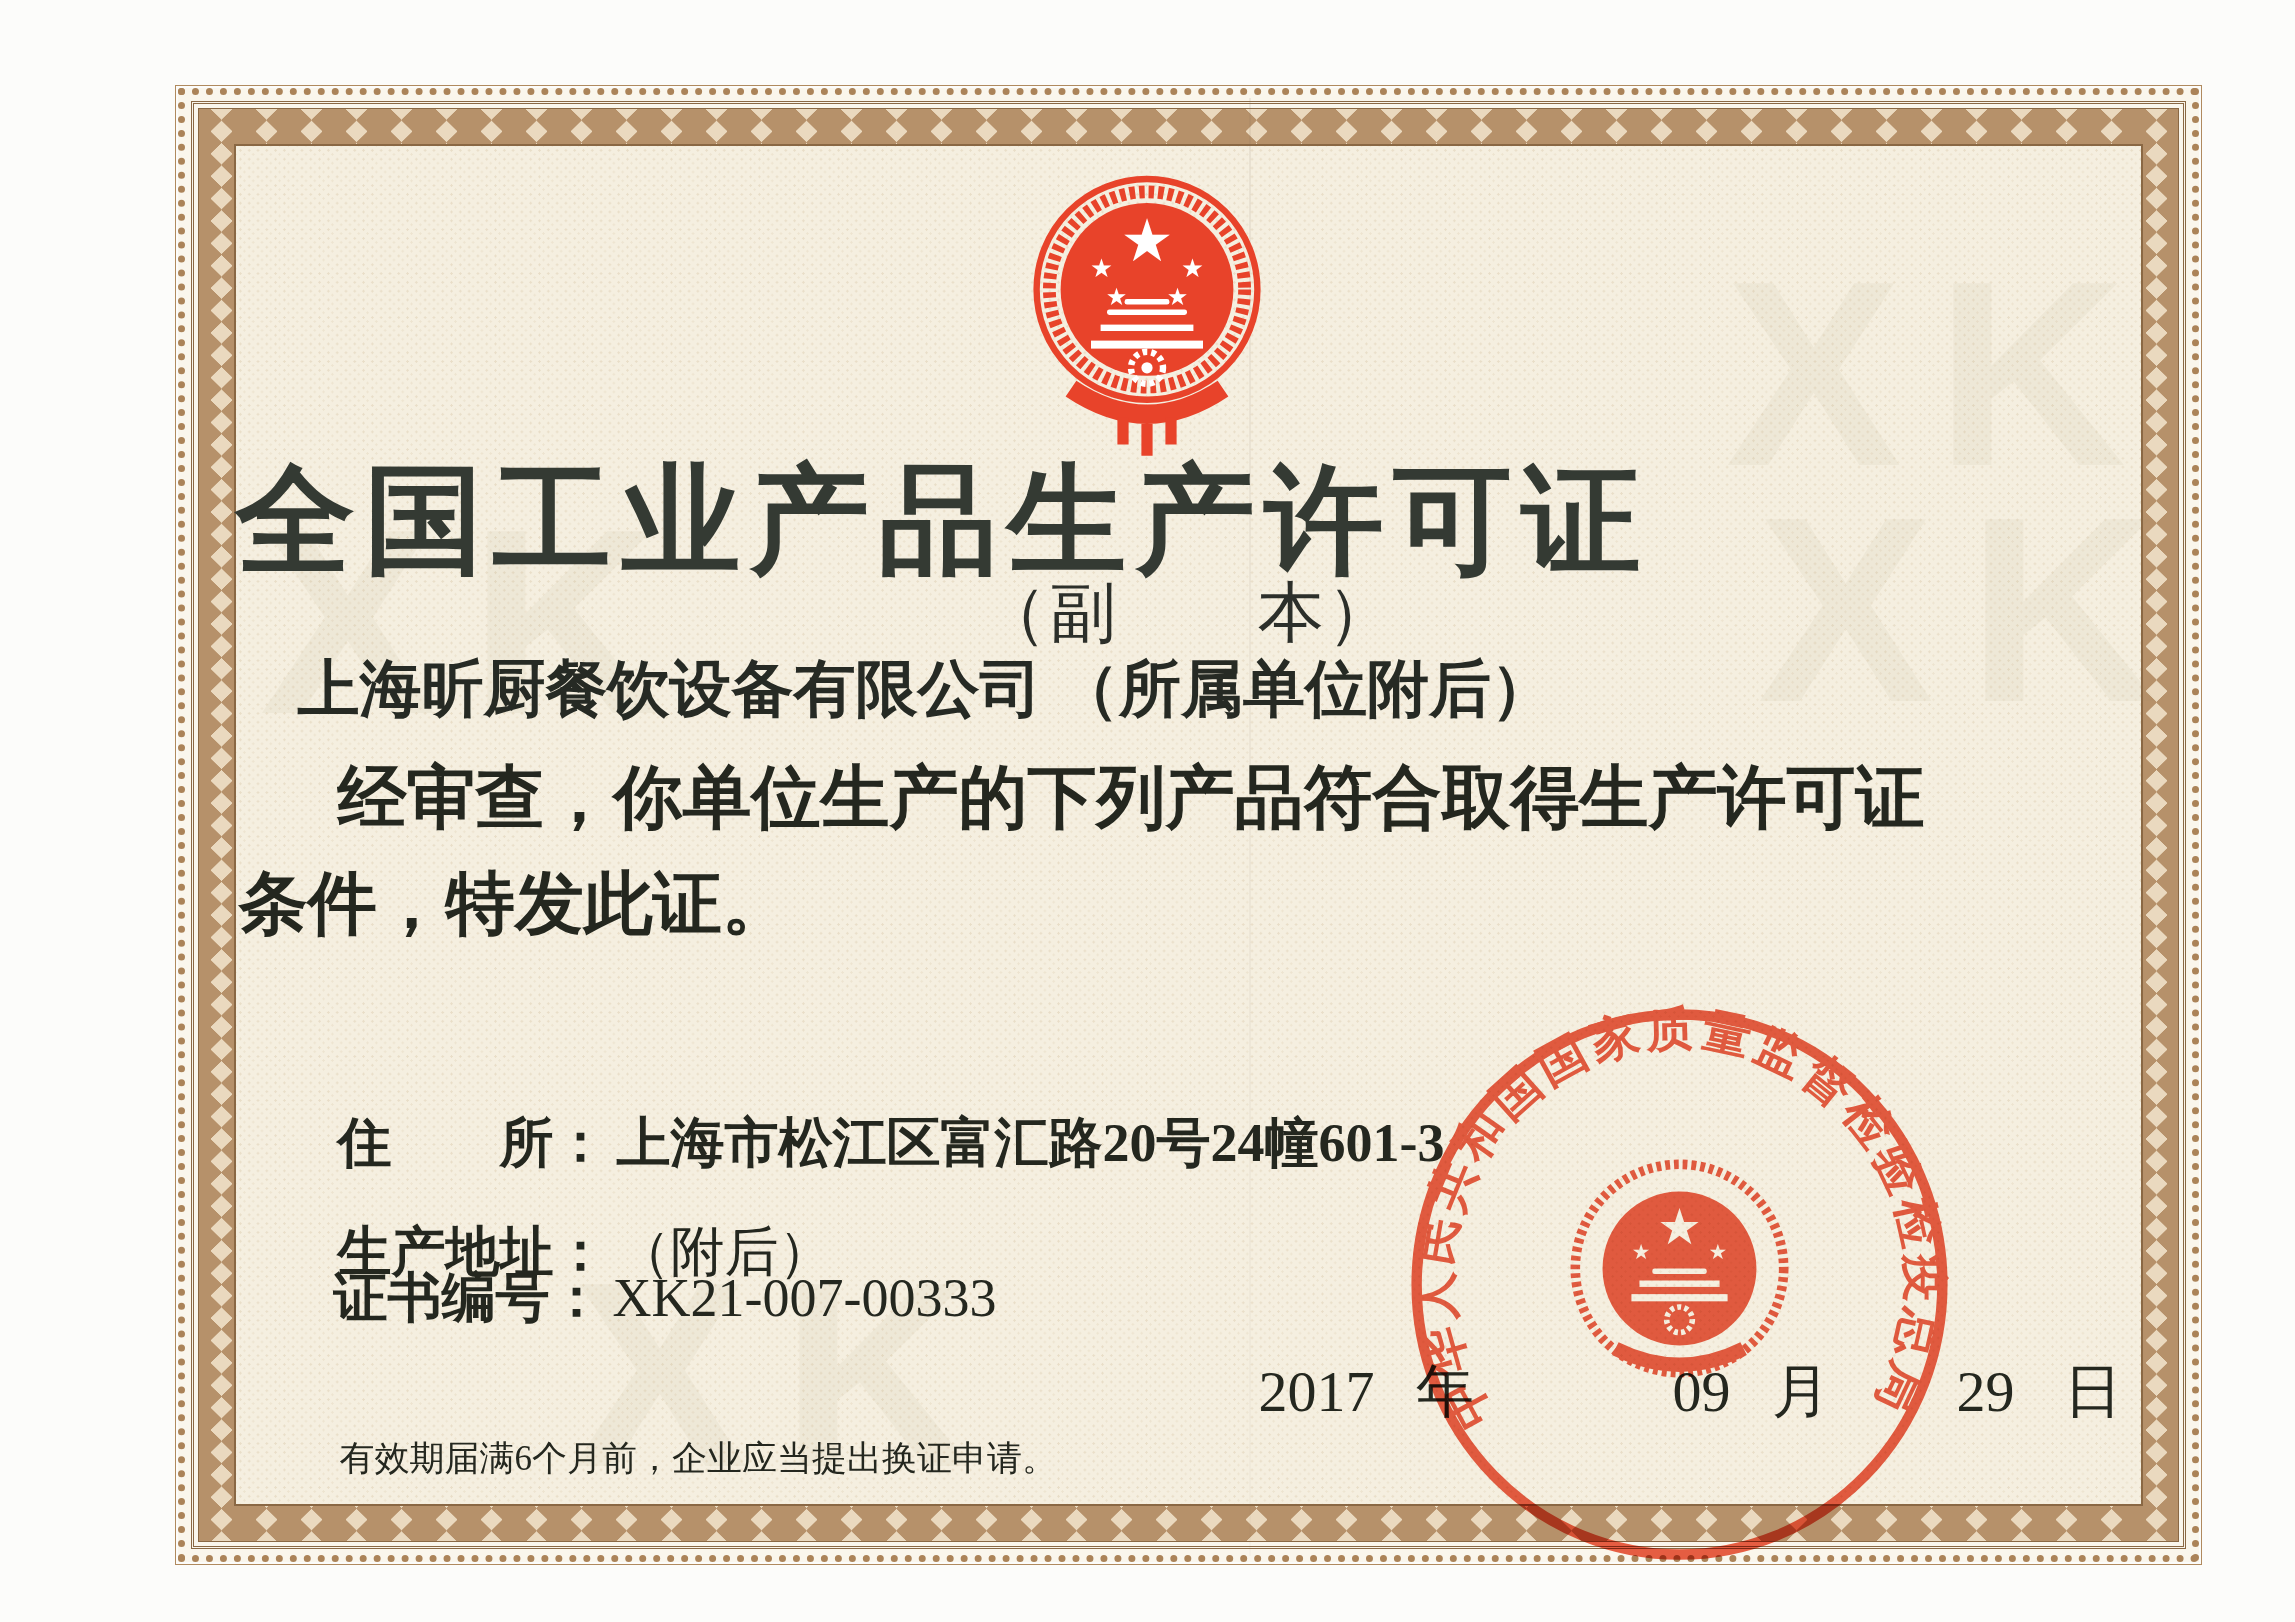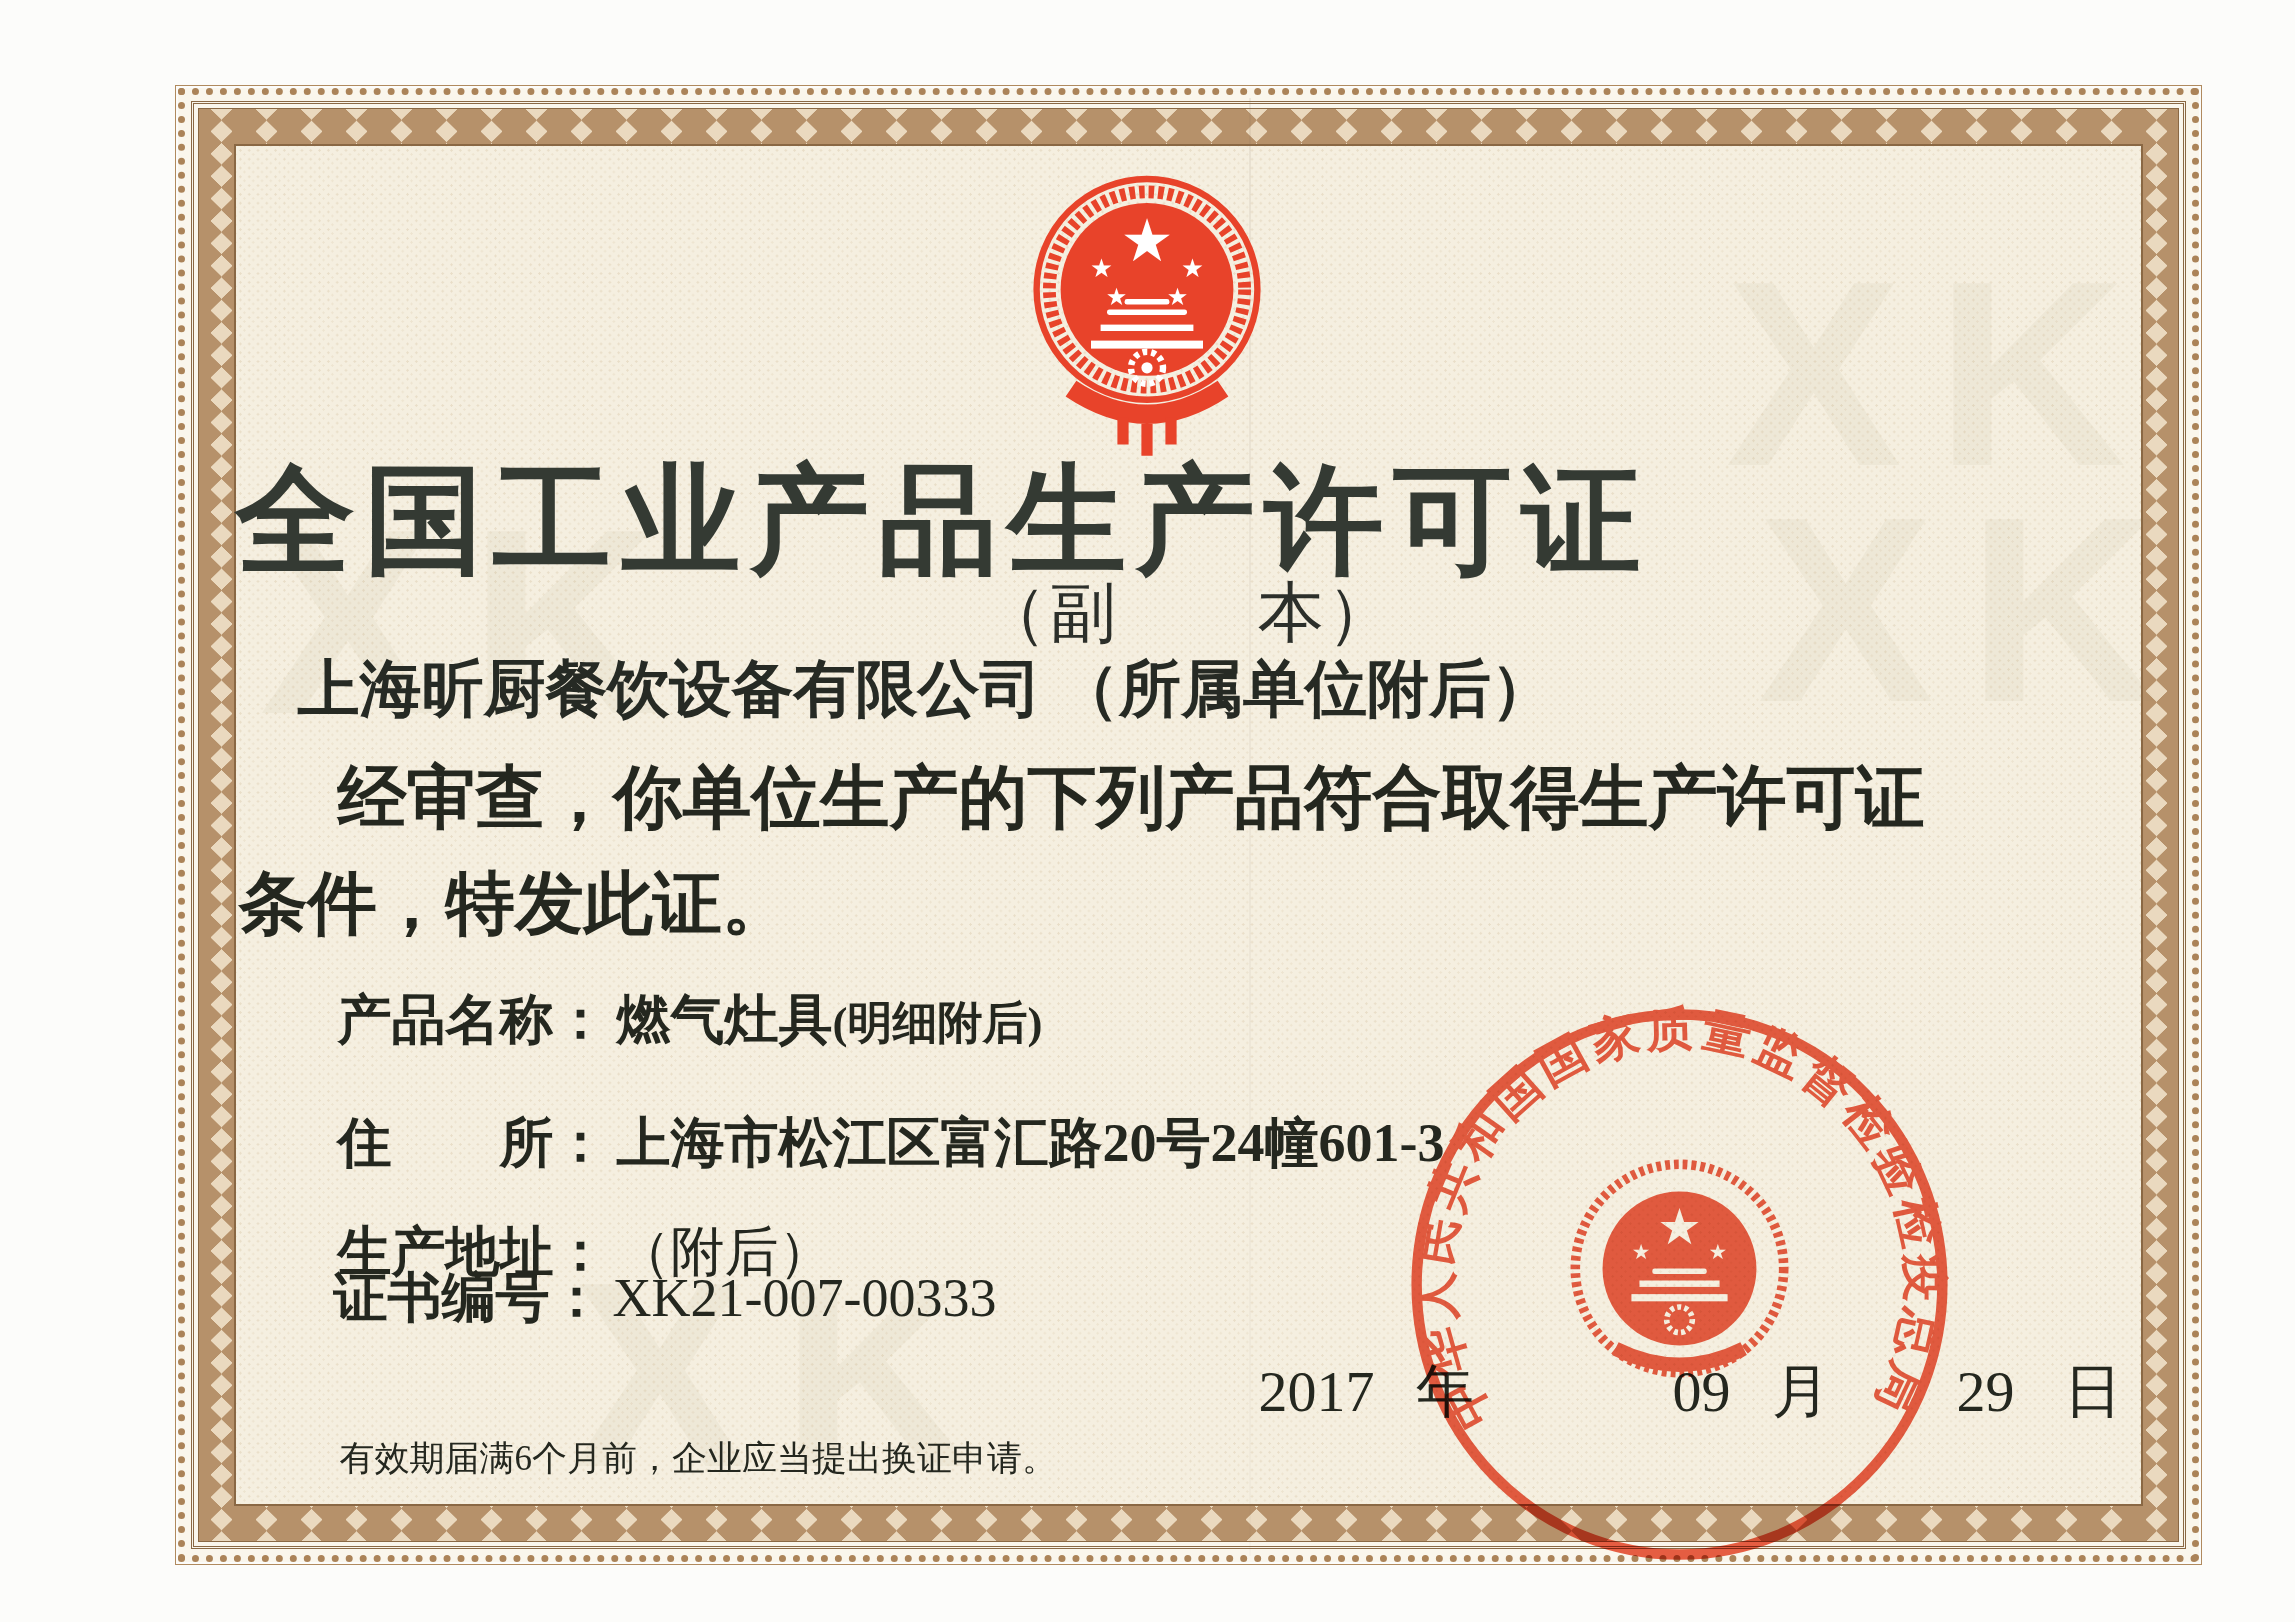--- a/index.html
+++ b/index.html
@@ -140,23 +140,20 @@
           </svg>
 
           <div class="abs title">全国工业产品生产许可证</div>
           <div class="abs subtitle">（副　　本）</div>
 
           <div class="abs company">上海昕厨餐饮设备有限公司 （所属单位附后）</div>
 
           <div class="abs para para1">经审查，你单位生产的下列产品符合取得生产许可证</div>
           <div class="abs para para2">条件，特发此证。</div>
 
-          <div class="abs row r-product">
-            <span class="lab">产品名称：</span><span class="val bold">燃气灶具</span><span class="val note-sm">(明细附后)</span>
-          </div>
 
           <div class="abs row r-addr">
             <span class="lab">住　　所：</span><span class="val bold">上海市松江区富汇路20号24幢601-3</span>
           </div>
 
           <div class="abs row r-prod-addr">
             <span class="lab">生产地址：</span><span class="val">（附后）</span>
           </div>
 
           <div class="abs row r-certno">

